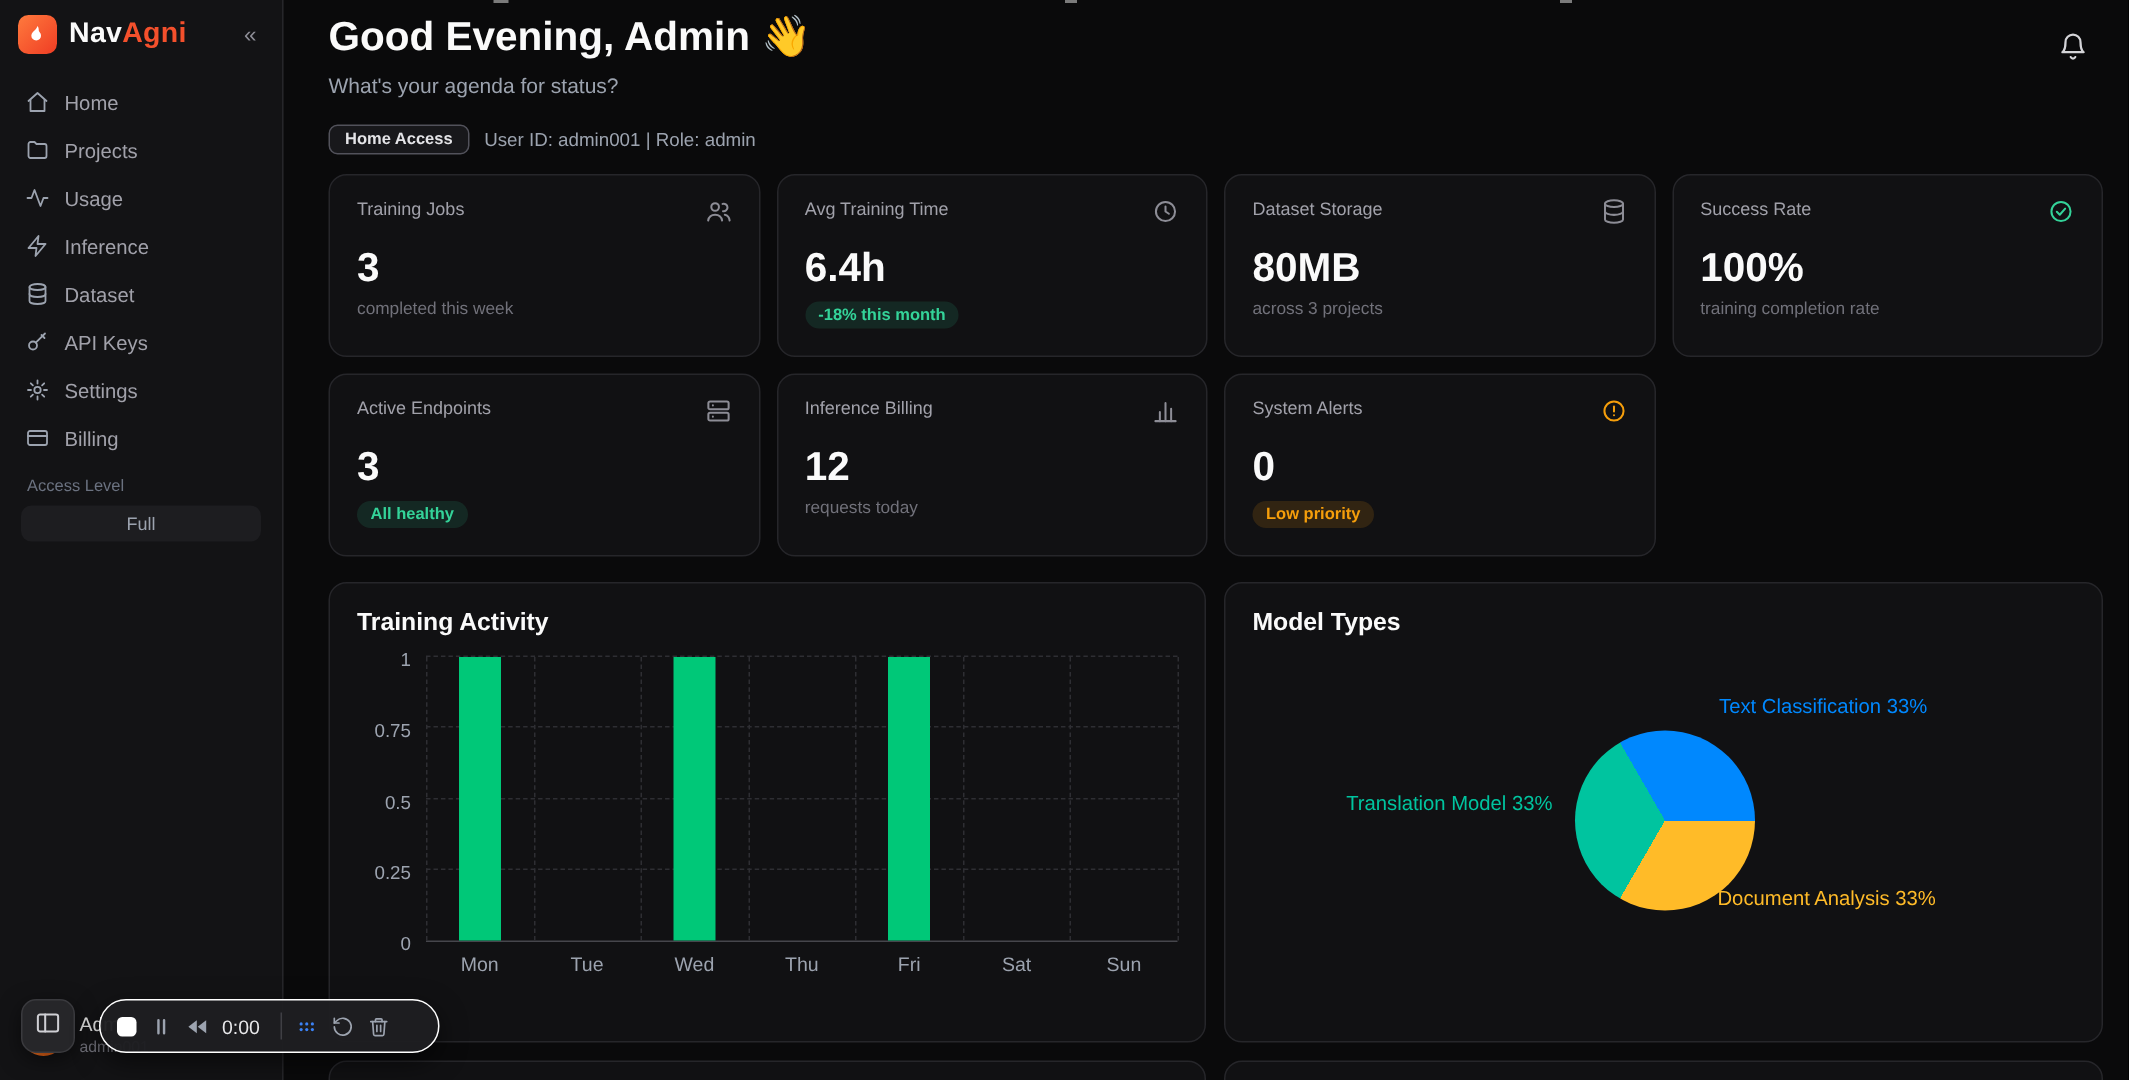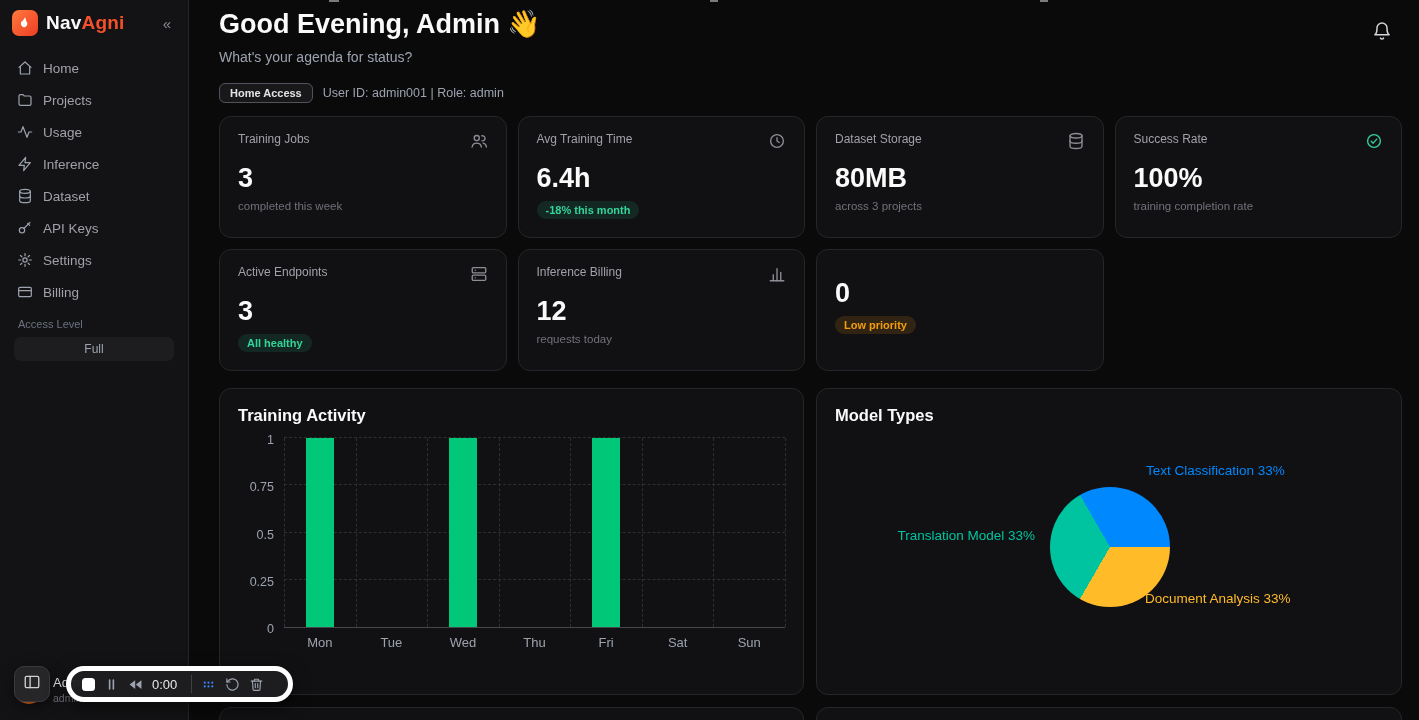--- a/index.html
+++ b/index.html
@@ -76,21 +76,21 @@
   .pl0 { left:311px; top:28px; }
   .pl1 { left:200px; top:93px; transform:translateX(-100%); }
   .pl2 { left:310px; top:156px; }
 
   .bottom-grid { margin-top:12px; display:grid; grid-template-columns:585px 1fr; gap:12px; }
   .partial-card { height:40px; }
 
   
   .rec-side-btn { position:absolute; left:14px; top:666px; width:36px; height:36px; border-radius:10px; background:#262629; border:1px solid #3a3a3e; display:flex; align-items:center; justify-content:center; color:#cfcfd4; cursor:pointer; z-index:60; box-shadow:0 4px 14px rgba(0,0,0,.5); }
   .rec-side-btn svg { width:18px; height:18px; }
-  .rec-pill { position:absolute; left:66px; top:666px; height:36px; width:227px; border-radius:18px; background:rgba(30,30,33,.97); border:5px solid #ffffff; box-shadow:0 6px 18px rgba(0,0,0,.55); display:flex; align-items:center; gap:9px; padding:0 11px; z-index:60; }
+  .rec-pill { position:absolute; left:66px; top:666px; height:36px; width:227px; border-radius:18px; background:rgba(30,30,33,.97); border:1px solid #ffffff; box-shadow:0 6px 18px rgba(0,0,0,.55); display:flex; align-items:center; gap:9px; padding:0 11px; z-index:60; }
   .rec-btn { display:inline-flex; align-items:center; justify-content:center; color:#9ca3af; cursor:pointer; }
   .rec-btn svg { width:15px; height:15px; }
   .stop-square { width:13px; height:13px; border-radius:3.5px; background:#fff; cursor:pointer; }
   .rec-time { font-size:13px; color:#e8e8ea; min-width:30px; }
   .rec-divider { width:1px; height:18px; background:#3f3f44; }
   .grip { color:#3b82f6; }
 
   .artifact { position:absolute; top:0; height:2px; background:#8f8f8f; opacity:.85; }
 </style>
 </head>
@@ -301,20 +301,30 @@
                 <path d="M3 21h18"></path>
                 <path d="M7 21v-8M12 21V5M17 21V10"></path>
               </svg>
             </span>
         </div>
         <div class="stat-value">12</div>
         <div class="stat-sub">requests today</div>
       </div>
 
       <div class="card stat">
+        <div class="stat-top">
+          <span class="stat-title">System Alerts</span>
+          <span class="stat-icon amber">
+              <svg viewBox="0 0 24 24" fill="none" stroke="currentColor" stroke-width="1.8" stroke-linecap="round" stroke-linejoin="round">
+                <circle cx="12" cy="12" r="8.5"></circle>
+                <path d="M12 8v4.5"></path>
+                <path d="M12 15.8h.01"></path>
+              </svg>
+            </span>
+        </div>
         <div class="stat-value">0</div>
         <span class="badge amber">Low priority</span>
       </div>
     </div>
 
     <div class="charts-grid">
       <div class="card chart-card">
         <div class="chart-title">Training Activity</div>
         <div class="chart-body">
           <div class="ycol">

